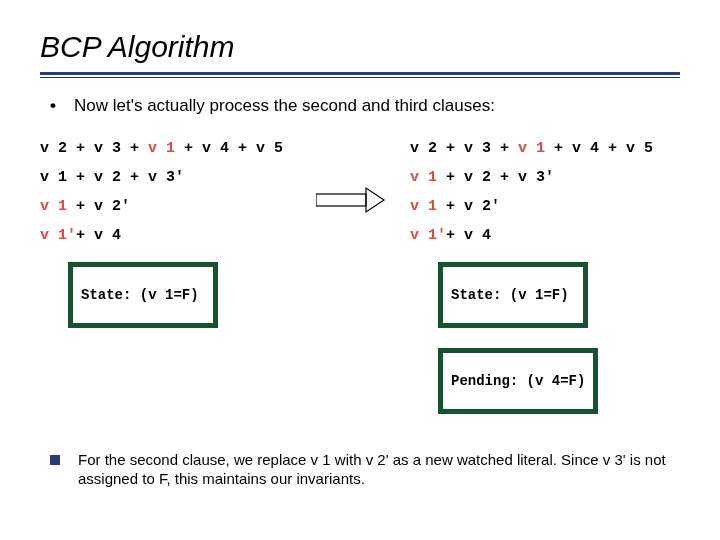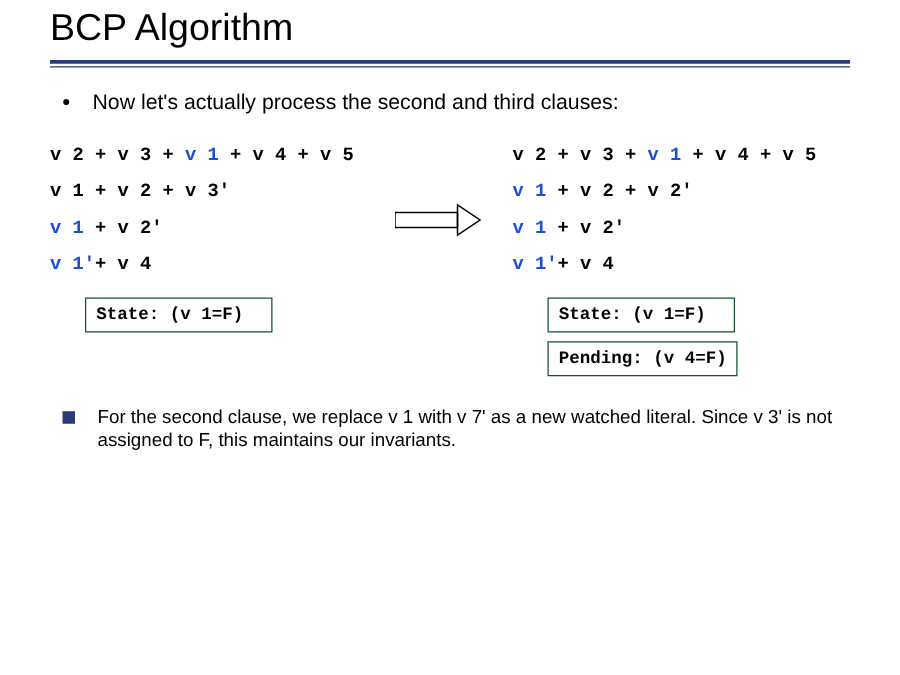--- a/index.html
+++ b/index.html
@@ -8,21 +8,22 @@
     height: 540px;
     background: #fff;
     font-family: Arial, Helvetica, sans-serif;
     color: #000;
     position: relative;
     overflow: hidden;
   }
   .title {
     font-size: 30px;
     font-weight: normal;
-    margin: 6px 0 0 40px;
+    margin: 30px 0 0 40px;
+    font-style: italic;
   }
   .hr {
     margin: 8px 40px 0 40px;
     border-top: 3px solid #2b3a7a;
     border-bottom: 1px solid #2b3a7a;
     height: 6px;
   }
   .intro-row {
     display: flex;
     align-items: flex-start;
@@ -40,32 +41,32 @@
   }
   .col {
     margin-left: 40px;
     width: 300px;
     font-family: "Courier New", monospace;
     font-size: 15px;
     font-weight: bold;
   }
   .col-right { margin-left: 70px; }
   .clause { margin-bottom: 12px; white-space: pre; }
-  .red { color: #1d4ed8; }
+  .red { color: #ef4444; }
   .statebox {
     margin-top: 6px;
     margin-left: 28px;
-    border: 1px solid #14532d;
-    padding: 5px 8px;
+    border: 5px solid #14532d;
+    padding: 20px 8px;
     font-family: "Courier New", monospace;
     font-size: 14px;
     font-weight: bold;
     display: inline-block;
     min-width: 150px;
-    margin-bottom: 1px;
+    margin-bottom: 14px;
   }
   .arrow-wrap {
     position: absolute;
     left: 316px;
     top: 46px;
   }
   .footer {
     margin: 22px 40px 0 50px;
   }
   .foot-row {
@@ -106,27 +107,27 @@
 
   <div class="arrow-wrap">
     <svg width="70" height="28" viewBox="0 0 70 28">
       <rect x="0" y="8" width="50" height="12" fill="none" stroke="#000" stroke-width="1.2"></rect>
       <polygon points="50,2 50,26 68,14" fill="none" stroke="#000" stroke-width="1.2"></polygon>
     </svg>
   </div>
 
   <div class="col col-right">
     <div class="clause"><span>v 2 + v 3 + </span><span class="red">v 1</span><span> + v 4 + v 5</span></div>
-    <div class="clause"><span class="red">v 1</span><span> + v 2 + v 2'</span></div>
+    <div class="clause"><span class="red">v 1</span><span> + v 2 + v 3'</span></div>
     <div class="clause"><span class="red">v 1</span><span> + v 2'</span></div>
     <div class="clause"><span class="red">v 1'</span><span>+ v 4</span></div>
     <div class="statebox">State: (v 1=F)</div><br>
     <div class="statebox">Pending: (v 4=F)</div>
   </div>
 
 </div>
 
 <div class="footer">
   <div class="foot-row">
     <div class="sq-bullet"></div>
-    <div>For the second clause, we replace v 1 with v 7' as a new watched literal. Since v 3' is not assigned to F, this maintains our invariants.</div>
+    <div>For the second clause, we replace v 1 with v 2' as a new watched literal. Since v 3' is not assigned to F, this maintains our invariants.</div>
   </div>
 </div>
 
 </body></html>

